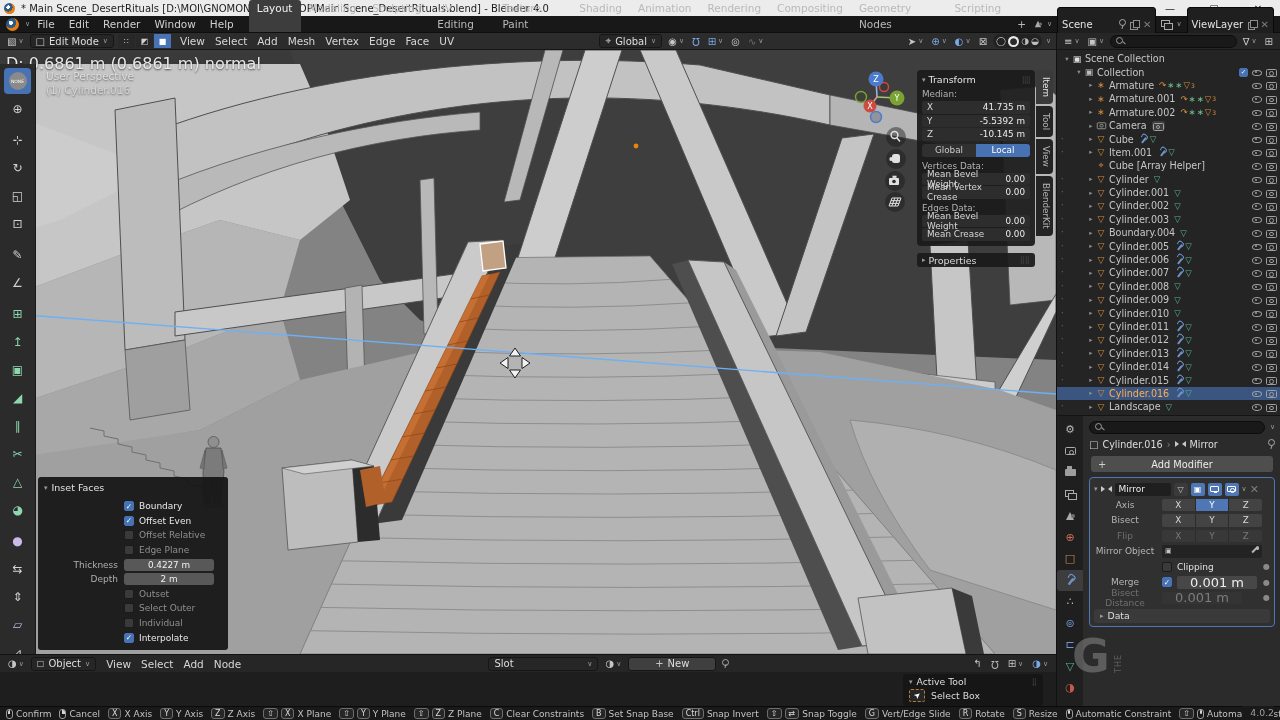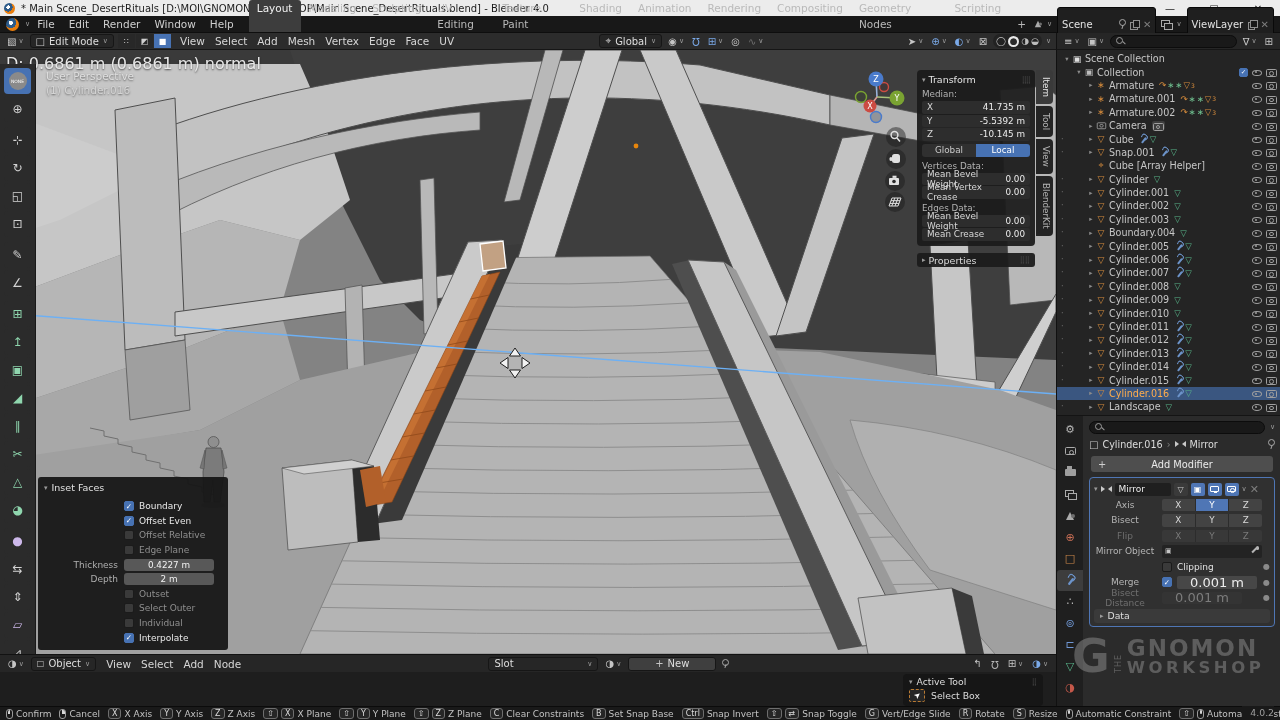--- a/index.html
+++ b/index.html
@@ -737,21 +737,21 @@
         <span class="o-right">
           <span class="i-eye"></span>
           <span class="i-cam"></span>
         </span>
       </div>
       <div class="o-row">
         <span class="o-dot">·</span>
         <span style="width: 30px;"></span>
         <span class="o-caret">▸</span>
         <span class="o-ico orange">▽</span>
-        <span class="olab">Snap.001</span>
+        <span class="olab">Item.001</span>
         <span class="ox">
           <span class="i-wrench"></span>
           <span class="green" style="font-size: 8.5px;">▽</span>
         </span>
         <span class="o-right">
           <span class="i-eye"></span>
           <span class="i-cam"></span>
         </span>
       </div>
       <div class="o-row">
@@ -1288,18 +1288,14 @@
           <i></i>
         </span>
         <span>Automatic Constraint Plane</span>
       </span>
     </div>
   <div id="version" class="abs">4.0.2</div>
 
   <div id="watermark" class="abs">
     <span class="g">G</span>
     <span class="the">THE</span>
-    <span>
-      <div class="l1">GNOMON</div>
-      <div class="l2">WORKSHOP</div>
-    </span>
   </div>
 </div>
 
 </body></html>

